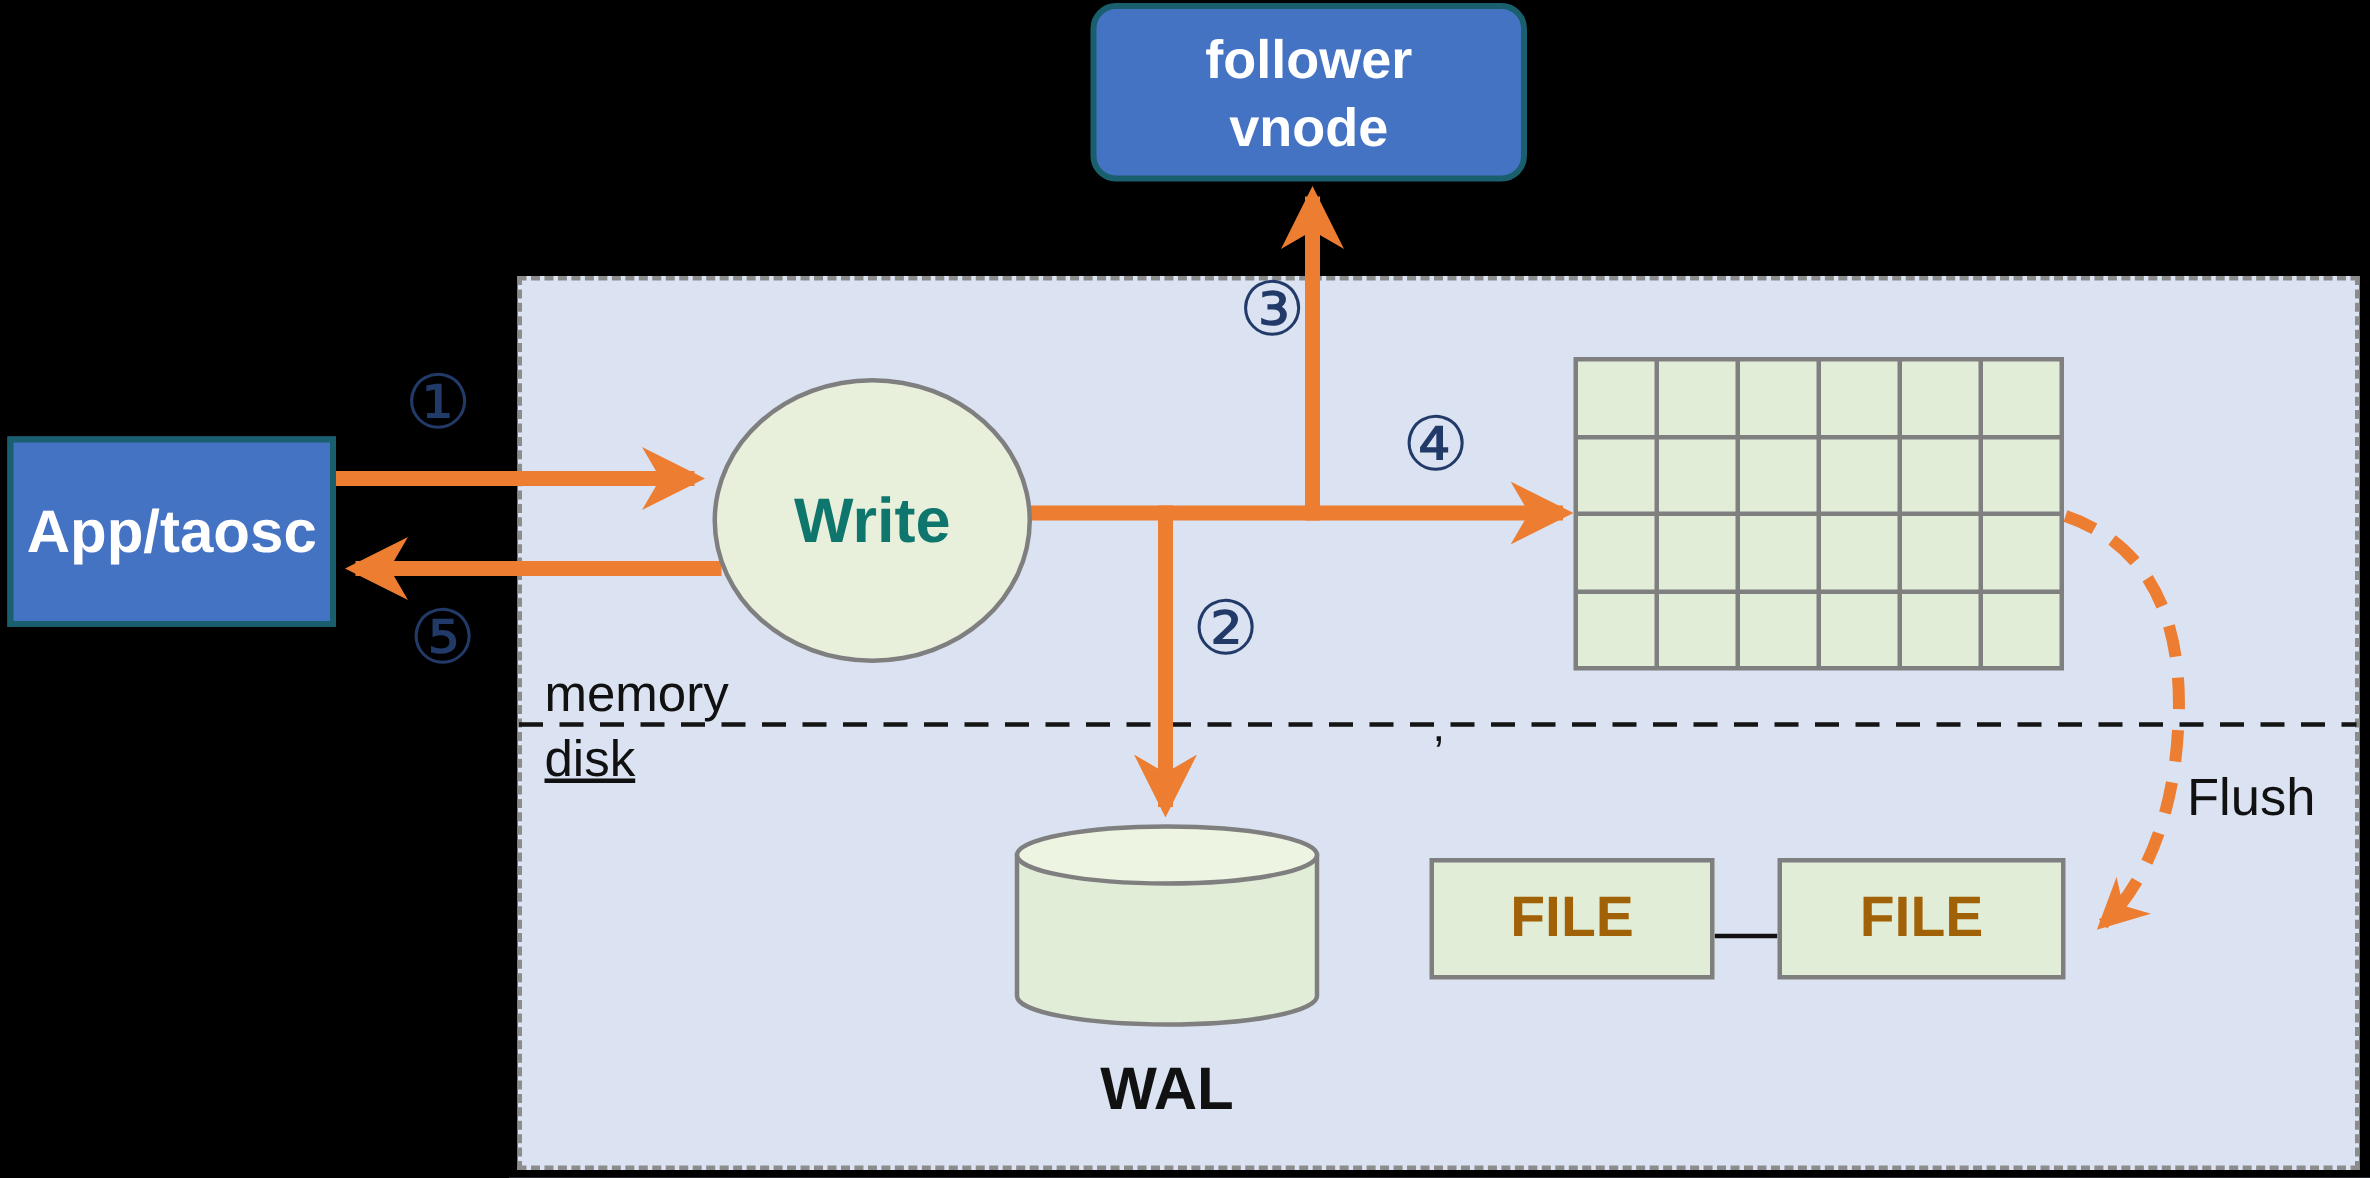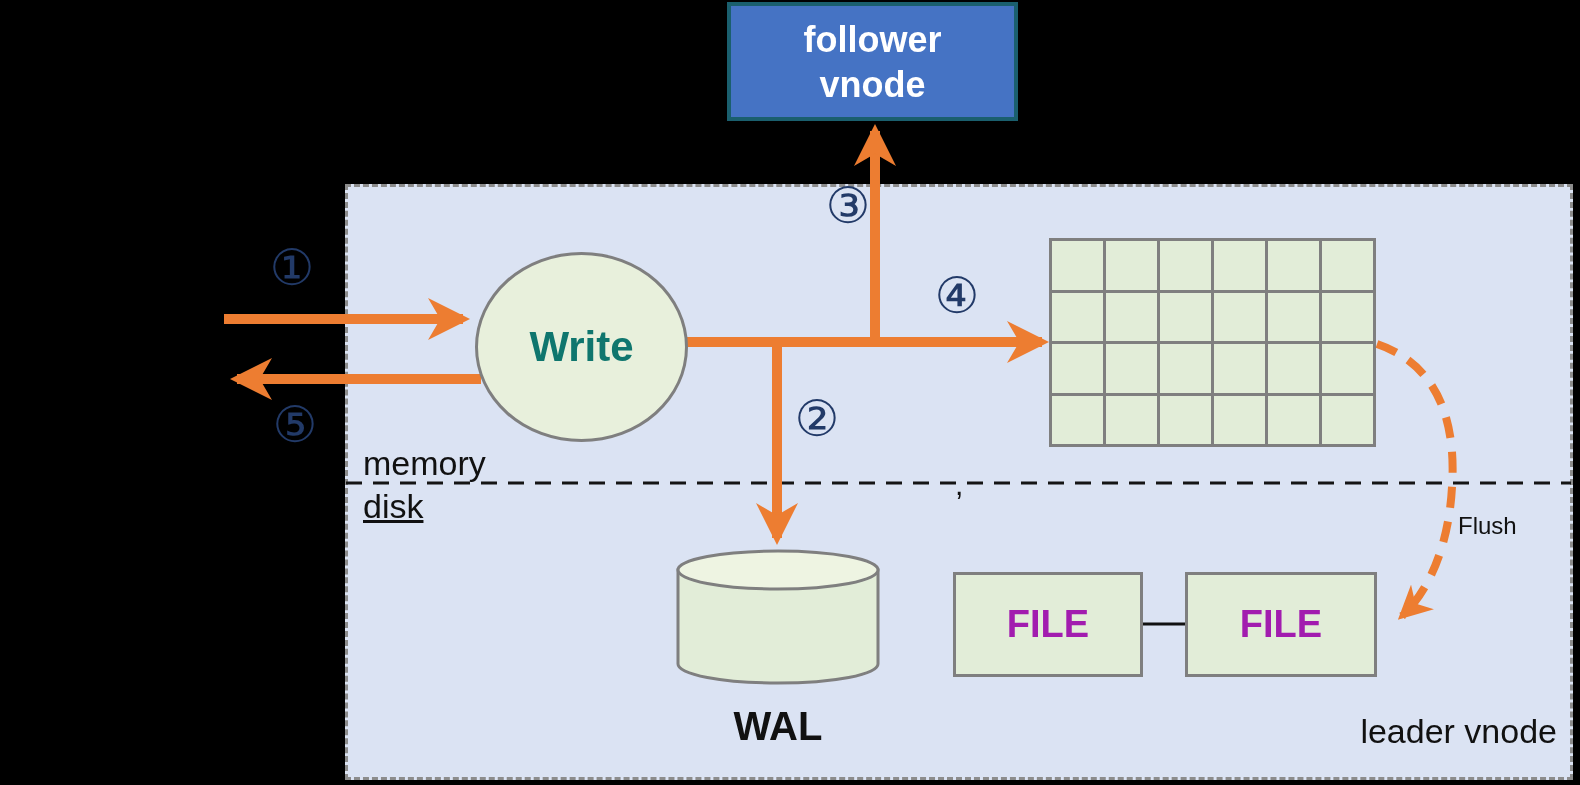--- a/index.html
+++ b/index.html
@@ -18,54 +18,54 @@
 
   
   .overlay { position:absolute; left:0; top:0; z-index:2; }
 
   
   .box-blue {
     position:absolute; z-index:3; background:#4573c4; border:4px solid #1a5f6e;
     color:#ffffff; font-weight:bold; display:flex; align-items:center;
     justify-content:center; text-align:center; line-height:1.25;
   }
-  .follower { left:727px; top:2px; width:291px; height:119px; font-size:36px; padding:0 30px; }
+  .follower { left:727px; top:2px; width:291px; height:119px; font-size:36px; padding:0 30px;border-radius:17px; }
   .app      { left:5px;  top:291px; width:219px; height:127px; font-size:40px; }
 
   
   .write-circle {
     position:absolute; z-index:3; left:475px; top:252px; width:213px; height:190px;
     border-radius:50%; background:#e8f0dc; border:3px solid #7f7f7f;
     display:flex; align-items:center; justify-content:center;
     font-weight:bold; font-size:42px; color:#0f766e;
   }
 
   
   .memgrid {
     position:absolute; z-index:3; left:1049px; top:238px; width:327px; height:209px;
     background:#7f7f7f; display:grid; gap:3px; padding:3px;
   }
   .memgrid .cell { background:#e2edd8; }
 
   
   .file-box {
-    position:absolute; z-index:3; top:572px; width:190px; height:105px;
+    position:absolute; z-index:3; top:572px; width:190px; height:81px;
     background:#e2edd8; border:3px solid #7f7f7f; display:flex; align-items:center;
-    justify-content:center; font-weight:bold; font-size:38px; color:#a21caf;
+    justify-content:center; font-weight:bold; font-size:38px; color:#a16207;
   }
   .file1 { left:953px; }
   .file2 { left:1185px; width:192px; }
 
   
   .lbl { position:absolute; z-index:4; color:#111; font-size:34px; white-space:nowrap; }
   .lbl-memory { left:363px; top:444px;text-align:center; }
   .lbl-disk   { left:363px; top:487px;text-decoration:underline; }
   .lbl-wal    { left:778px; top:704px; transform:translateX(-50%); font-size:40px;font-weight:bold; }
   .lbl-leader { left:1557px; top:712px; transform:translateX(-100%); }
-  .lbl-flush  { left:1458px; top:512px; font-size:24px; }
+  .lbl-flush  { left:1458px; top:512px; font-size:35px; }
   .lbl-comma  { left:955px; top:468px; font-size:30px; }
 
   
   .stepnum {
     position:absolute; z-index:4; color:#223a68; font-size:50px; line-height:1;
     font-family:"DejaVu Sans", sans-serif; transform:translate(-50%,-50%);
   }
   .n1 { left:292px; top:268px; }
   .n2 { left:817px; top:419px; }
   .n3 { left:848px; top:206px; }
@@ -103,20 +103,21 @@
     <g>
       <path d="M678,570 L678,664 A100,19 0 0 0 878,664 L878,570 Z" fill="#e2edd8" stroke="#7f7f7f" stroke-width="3"></path>
       <ellipse cx="778" cy="570" rx="100" ry="19" fill="#eef4e2" stroke="#7f7f7f" stroke-width="3"></ellipse>
     </g>
 
     <line x1="1143" y1="624" x2="1185" y2="624" stroke="#111" stroke-width="3"></line>
   </svg>
 
   <div class="box-blue follower">follower vnode</div>
 
+  <div class="box-blue app">App/taosc</div>
 
   <div class="write-circle">Write</div>
 
   <div class="memgrid" style="grid-template-columns: repeat(6, 1fr);">
       <div class="cell"></div>
       <div class="cell"></div>
       <div class="cell"></div>
       <div class="cell"></div>
       <div class="cell"></div>
       <div class="cell"></div>
@@ -139,21 +140,20 @@
       <div class="cell"></div>
       <div class="cell"></div>
     </div>
 
   <div class="file-box file1">FILE</div>
   <div class="file-box file2">FILE</div>
 
   <div class="lbl lbl-memory">memory</div>
   <div class="lbl lbl-disk">disk</div>
   <div class="lbl lbl-wal">WAL</div>
-  <div class="lbl lbl-leader">leader vnode</div>
   <div class="lbl lbl-flush">Flush</div>
   <div class="lbl lbl-comma">,</div>
 
   <div class="stepnum n1">①</div>
   <div class="stepnum n2">②</div>
   <div class="stepnum n3">③</div>
   <div class="stepnum n4">④</div>
   <div class="stepnum n5">⑤</div>
 
 </div>

